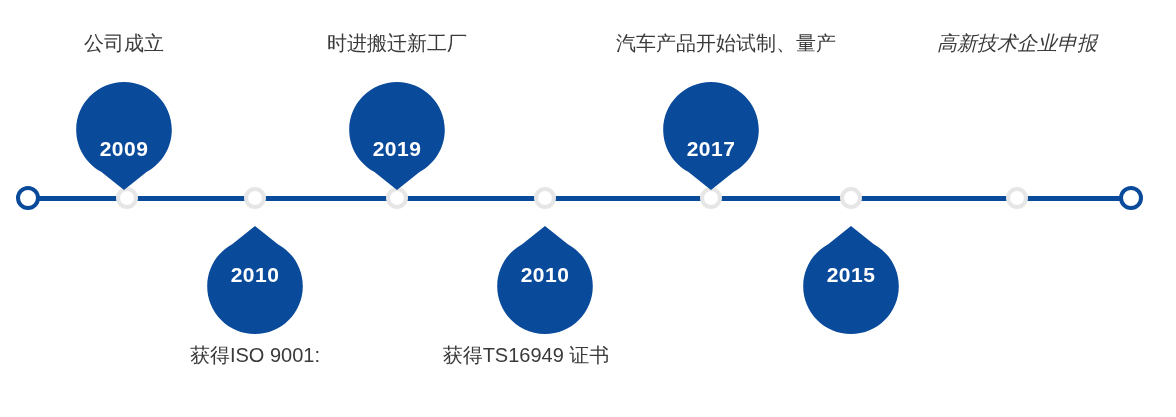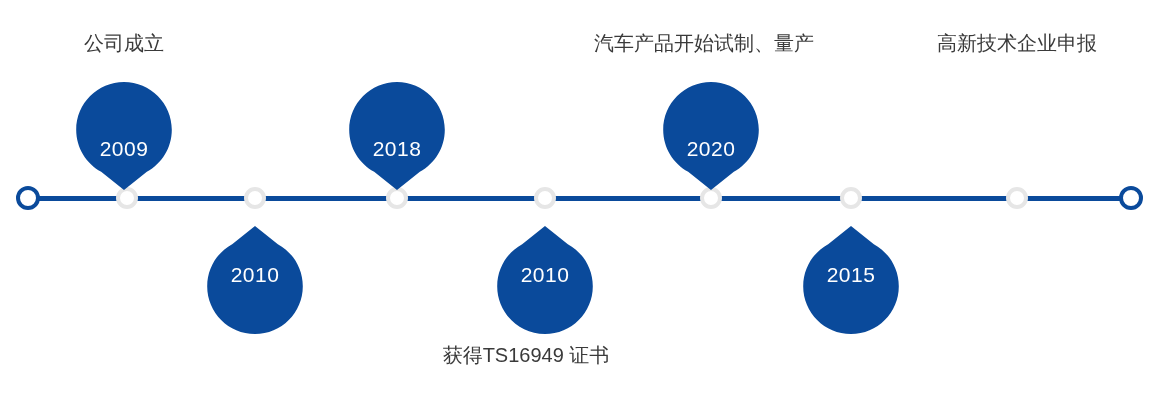--- a/index.html
+++ b/index.html
@@ -60,21 +60,21 @@
     height: 108px;
     overflow: visible;
   }
   .pin-year {
     position: absolute;
     left: 0;
     width: 108px;
     text-align: center;
     color: #ffffff;
     font-size: 21px;
-    font-weight: normal;
+    font-weight: bold;
     letter-spacing: 0.5px;
     line-height: 1;
   }
   .pin-up .pin-year { top: 38px; }
   .pin-down .pin-year { top: 56px; }
 
   
   .label {
     position: absolute;
     color: #3A3A3A;
@@ -100,46 +100,49 @@
   <div class="node node-mid" style="left:386px;"></div>
   <div class="node node-mid" style="left:534px;"></div>
   <div class="node node-mid" style="left:700px;"></div>
   <div class="node node-mid" style="left:840px;"></div>
   <div class="node node-mid" style="left:1006px;"></div>
   <div class="node node-end" style="left:1119px;"></div>
 
   <div class="label label-top" style="left:24px; width:200px;">
     <span class="label-line">公司成立</span>
   </div>
-  <div class="label label-top" style="left:559px; width:290px;">
+  <div class="label label-top" style="left:297px; width:200px;">
+    <span class="label-line">时进搬迁新工厂</span>
+  </div>
+  <div class="label label-top" style="left:546px; width:290px;text-align:right;">
     <span class="label-line">汽车产品开始试制、量产</span>
   </div>
-  <div class="label label-top" style="left:897px; width:240px;">
+  <div class="label label-top" style="left:897px; width:240px;font-style:italic;">
     <span class="label-line">高新技术企业申报</span>
   </div>
 
   <div class="pin pin-down" style="left:70px; top:82px;">
     <svg viewBox="0 0 108 122">
       <path d="M54 0 C24.2 0 0 24.2 0 54 C0 74.5 11.4 92.3 28.2 101.5 L54 122 L79.8 101.5 C96.6 92.3 108 74.5 108 54 C108 24.2 83.8 0 54 0 Z" fill="#0A4A9B"></path>
     </svg>
     <span class="pin-year">2009</span>
   </div>
 
   <div class="pin pin-down" style="left:343px; top:82px;">
     <svg viewBox="0 0 108 122">
       <path d="M54 0 C24.2 0 0 24.2 0 54 C0 74.5 11.4 92.3 28.2 101.5 L54 122 L79.8 101.5 C96.6 92.3 108 74.5 108 54 C108 24.2 83.8 0 54 0 Z" fill="#0A4A9B"></path>
     </svg>
-    <span class="pin-year">2018</span>
+    <span class="pin-year">2019</span>
   </div>
 
   <div class="pin pin-down" style="left:657px; top:82px;">
     <svg viewBox="0 0 108 122">
       <path d="M54 0 C24.2 0 0 24.2 0 54 C0 74.5 11.4 92.3 28.2 101.5 L54 122 L79.8 101.5 C96.6 92.3 108 74.5 108 54 C108 24.2 83.8 0 54 0 Z" fill="#0A4A9B"></path>
     </svg>
-    <span class="pin-year">2020</span>
+    <span class="pin-year">2017</span>
   </div>
 
 
   <div class="pin pin-up" style="left:201px; top:226px;">
     <svg viewBox="0 0 108 122">
       <path d="M54 122 C24.2 122 0 97.8 0 68 C0 47.5 11.4 29.7 28.2 20.5 L54 0 L79.8 20.5 C96.6 29.7 108 47.5 108 68 C108 97.8 83.8 122 54 122 Z" fill="#0A4A9B"></path>
     </svg>
     <span class="pin-year">2010</span>
   </div>
 
@@ -151,18 +154,19 @@
   </div>
 
   <div class="pin pin-up" style="left:797px; top:226px;">
     <svg viewBox="0 0 108 122">
       <path d="M54 122 C24.2 122 0 97.8 0 68 C0 47.5 11.4 29.7 28.2 20.5 L54 0 L79.8 20.5 C96.6 29.7 108 47.5 108 68 C108 97.8 83.8 122 54 122 Z" fill="#0A4A9B"></path>
     </svg>
     <span class="pin-year">2015</span>
   </div>
 
   <div class="label label-bot" style="left:155px; width:200px;">
+    <span class="label-line">获得ISO 9001:</span>
   </div>
   <div class="label label-bot" style="left:426px; width:200px;">
     <span class="label-line">获得TS16949 证书</span>
   </div>
 
 </div>
 
 </body></html>

